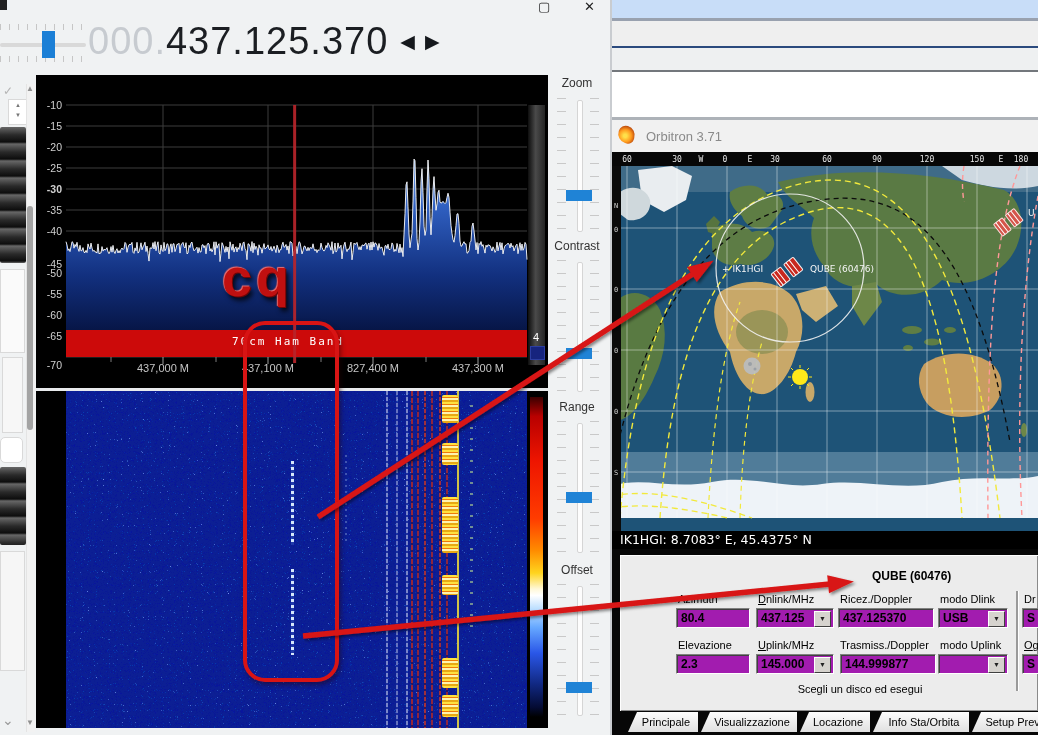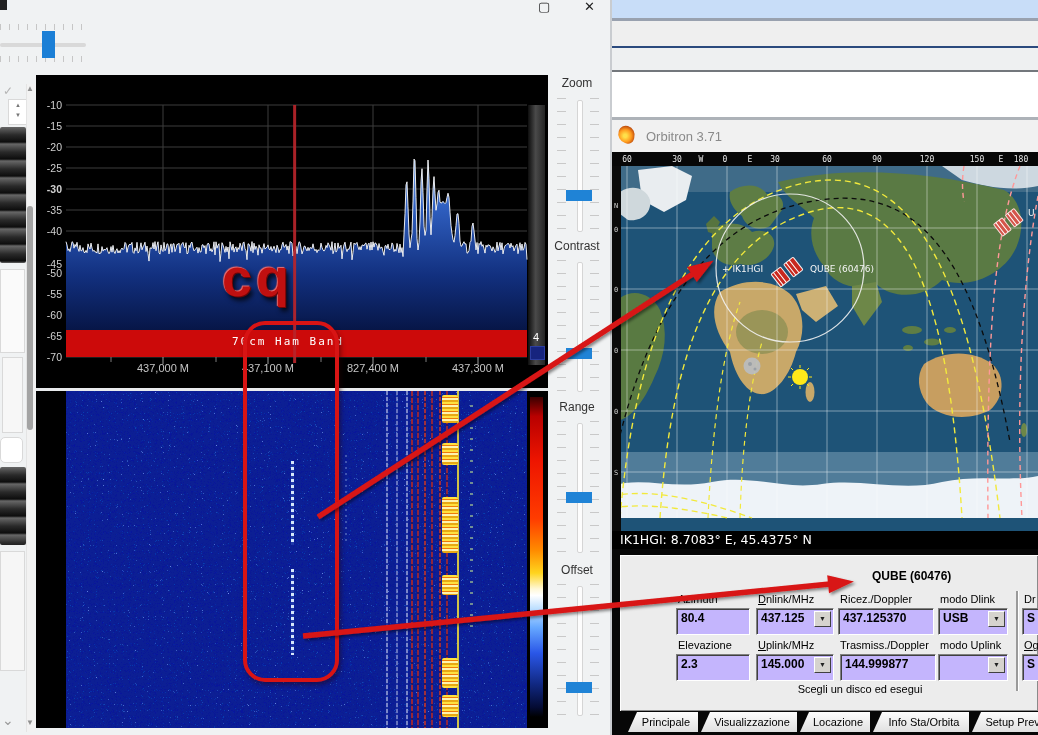--- a/index.html
+++ b/index.html
@@ -43,21 +43,21 @@
   #orb-title{position:absolute;left:646px;top:129px;font-size:13px;color:#8a8a8a;}
   #orb-icon{position:absolute;left:618px;top:126px;width:17px;height:17px;border-radius:45% 60% 35% 60%;
     background:radial-gradient(circle at 45% 60%,#ffe04a 12%,#ff9a1e 45%,#b03a0a 78%,#5e1703 95%);transform:rotate(18deg);}
   #orb-status{position:absolute;left:612px;top:531px;width:426px;height:18px;background:#000;color:#fff;font-size:12.5px;line-height:18px;padding-left:8px;box-sizing:border-box;font-family:"DejaVu Sans",sans-serif;}
   #orb-black{position:absolute;left:612px;top:549px;width:426px;height:186px;background:#070707;}
   #orb-panel{position:absolute;left:8px;top:6px;width:418px;height:156px;background:#ececec;
     box-shadow:inset 1px 1px 0 #ffffff,inset -1px -1px 0 #8a8a8a;}
   #orb-panel .ptitle{position:absolute;left:252px;top:14px;font-size:12px;font-weight:bold;color:#000;}
   .fld-label{position:absolute;font-size:11px;color:#000;white-space:nowrap;}
   .ul{text-decoration:underline;}
-  .w95box{position:absolute;height:27px;background:#c4b5fd;border:1px solid;border-color:#808080 #fff #fff #808080;
+  .w95box{position:absolute;height:20px;background:#a21caf;border:1px solid;border-color:#808080 #fff #fff #808080;
     box-shadow:inset 1px 1px 0 #404040;font-size:12px;font-weight:bold;color:#000;line-height:18px;padding-left:4px;box-sizing:border-box;white-space:nowrap;overflow:hidden;}
   .combo-btn{position:absolute;top:2px;right:2px;width:15px;height:14px;background:#d6d3ce;
     border:1px solid;border-color:#fff #404040 #404040 #fff;font-size:7px;color:#222;text-align:center;line-height:13px;}
   .groove{position:absolute;width:2px;background:#9a9a9a;border-right:1px solid #fff;}
   #orb-hint{position:absolute;left:120px;top:128px;width:240px;text-align:center;font-size:11px;color:#000;}
   #orb-tabs{position:absolute;left:628px;top:712px;display:flex;gap:3px;}
   .tab{height:20px;background:linear-gradient(#fdfdfd,#e0e0e0);color:#000;font-size:11px;line-height:20px;text-align:center;
     clip-path:polygon(9px 0,100% 0,100% 100%,0 100%);padding:0 4px 0 10px;white-space:nowrap;}
   
   .anno-word{position:absolute;font-weight:bold;color:#c01010;letter-spacing:4px;
@@ -74,20 +74,26 @@
   <div class="abs" style="left:0;top:0;width:612px;height:735px;background:#f0f2f3;">
     <div class="abs" style="left:0;top:0;width:7px;height:10px;background:#222;"></div>
     <span class="winbtn" style="left:538px;">▢</span>
     <span class="winbtn" style="left:584px;">✕</span>
 
     <div class="tickrow" style="left:0;top:24px;"></div>
     <div class="abs" style="left:0;top:43px;width:86px;height:4px;background:#d9d9d9;border-radius:2px;"></div>
     <div class="tickrow" style="left:0;top:56px;"></div>
     <div class="abs" style="left:42px;top:31px;width:13px;height:27px;background:#1b7fd6;"></div>
 
+    <div id="freq-row">
+      <span class="ghost">000.</span>
+      <span class="digits">437.125.370</span>
+      <span class="steps">◀</span>
+      <span class="steps">▶</span>
+    </div>
 
     <span class="abs" style="left:3px;top:84px;font-size:12px;color:#b5b5b5;">✓</span>
     <div class="litebox" style="left:8px;top:99px;width:18px;height:24px;background:#fff;">
       <div style="font-size:6px;color:#777;text-align:center;line-height:11px;">▲</div>
       <div style="font-size:6px;color:#777;text-align:center;line-height:8px;">▼</div>
     </div>
     <div class="darkstack" style="top:127px;height:136px;"></div>
     <div class="litebox" style="left:0;top:269px;width:23px;height:82px;"></div>
     <div class="litebox" style="left:2px;top:357px;width:19px;height:74px;background:#f7f7f7;"></div>
     <div class="litebox" style="left:0;top:437px;width:21px;height:24px;background:#fff;border-radius:5px;"></div>
@@ -145,21 +151,21 @@
       <span class="dblab" style="top:66px;">-20</span>
       <span class="dblab" style="top:87px;">-25</span>
       <span class="dblab" style="top:108px;font-weight:bold;">-30</span>
       <span class="dblab" style="top:129px;">-35</span>
       <span class="dblab" style="top:150px;">-40</span>
       <span class="dblab" style="top:183px;">-45</span>
       <span class="dblab" style="top:192px;">-50</span>
       <span class="dblab" style="top:213px;">-55</span>
       <span class="dblab" style="top:234px;">-60</span>
       <span class="dblab" style="top:255px;">-65</span>
-      <span class="dblab" style="top:276px;">-70</span>
+      <span class="dblab" style="top:284px;">-70</span>
       <div id="bandlab">70cm Ham Band</div>
 
       <span class="flab" style="left:92px;">437,000 M</span>
       <span class="flab" style="left:197px;">437,100 M</span>
       <span class="flab" style="left:302px;">827,400 M</span>
       <span class="flab" style="left:407px;">437,300 M</span>
       <div id="specstrip"></div>
       <div id="zoombadge">4</div>
       <div id="zoomsquare"></div>
       <div id="wfsep"></div>

